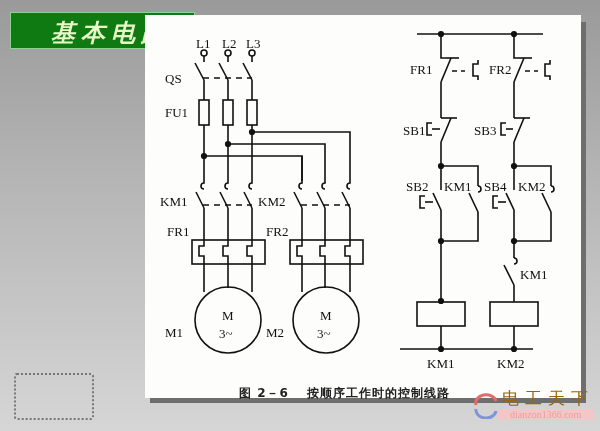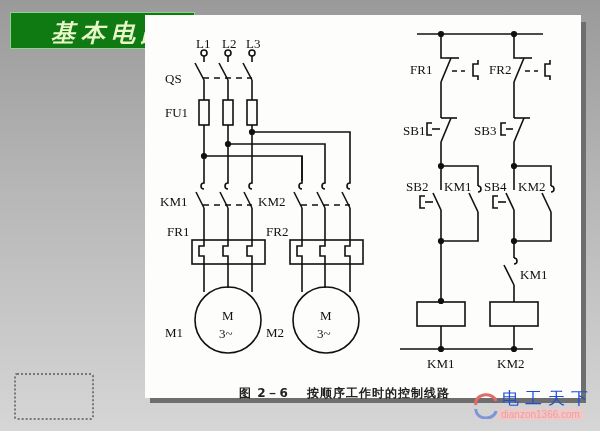--- a/index.html
+++ b/index.html
@@ -12,22 +12,22 @@
     font-family:"DejaVu Serif",serif;font-weight:bold;letter-spacing:6px;font-style:italic;}
   .panel-shadow-r{position:absolute;left:580px;top:22px;width:6px;height:380px;background:#6e6e6e;}
   .panel-shadow-b{position:absolute;left:150px;top:397px;width:436px;height:6px;background:#6e6e6e;}
   .panel{position:absolute;left:145px;top:15px;width:436px;height:383px;background:#fdfdfb;}
   svg.diagram{position:absolute;left:0;top:0;}
   .lbl{font-family:"Liberation Serif",serif;font-size:13px;fill:#111;}
   .caption{position:absolute;left:239px;top:385px;font-size:12px;font-weight:bold;color:#222;
     font-family:"DejaVu Sans",sans-serif;letter-spacing:1px;white-space:nowrap;}
   .dashbox{position:absolute;left:14px;top:373px;width:76px;height:43px;border:2px dotted #777;border-radius:3px;}
   .wm{position:absolute;left:470px;top:387px;width:125px;height:42px;}
-  .wm-text{position:absolute;left:32px;top:0;font-size:17px;color:#1d4ed8;letter-spacing:6px;font-family:"DejaVu Sans",sans-serif;}
-  .wm-url{position:absolute;left:28px;top:22px;font-size:10px;color:#e9a0a0;background:#f3c7c7;padding:0 3px;font-family:Liberation Sans, sans-serif;}
+  .wm-text{position:absolute;left:32px;top:0;font-size:17px;color:#a16207;letter-spacing:6px;font-family:"DejaVu Sans",sans-serif;}
+  .wm-url{position:absolute;left:28px;top:22px;font-size:10px;color:#e9a0a0;background:#f3c7c7;padding:0 12px;font-family:Liberation Serif, serif;}
   .wm-logo{position:absolute;left:2px;top:4px;width:28px;height:28px;}
 </style>
 </head>
 <body>
 
 <div class="title-bar">
   <span class="title-text">基本电路</span>
 </div>
 
 <div class="panel-shadow-r"></div>

